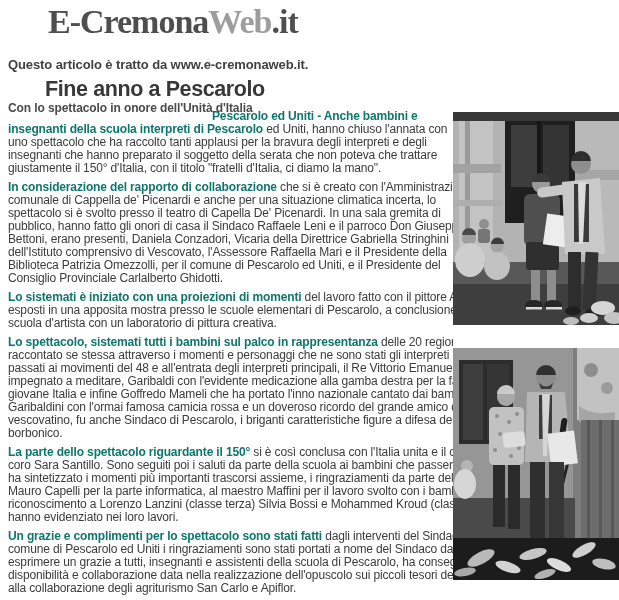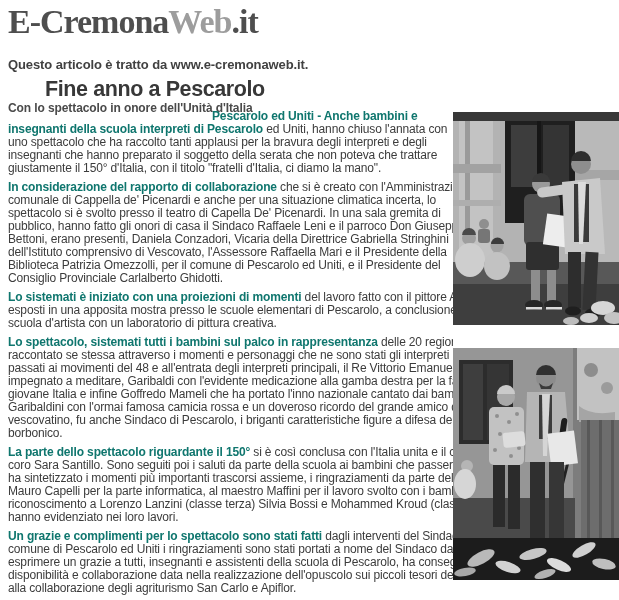--- a/index.html
+++ b/index.html
@@ -9,21 +9,21 @@
     font-family: "Liberation Sans", sans-serif;
     color: #3c3c3c;
     position: relative;
     overflow: hidden;
   }
   
   .logo-wrap { position: absolute; left: 8px; top: 4px; width: 210px; }
   .logo-main {
     font-family: "Liberation Serif", serif;
     font-weight: bold; font-size: 34px; line-height: 36px;
-    letter-spacing: -1px; color: #4e4e4e; white-space: nowrap;
+    letter-spacing: -1px; color: #4e4e4e; white-space: nowrap; margin-left: 40px;
   }
   .logo-web { color: #9d9d9d; }
   .logo-sub {
     font-family: "Liberation Serif", serif;
     font-style: italic; font-size: 17px; color: #858585;
     text-align: right; margin-top: -4px; padding-right: 8px;
     position: relative;
   }
   .logo-swash {
     position: absolute; right: 2px; top: 16px; width: 46px; height: 8px;

